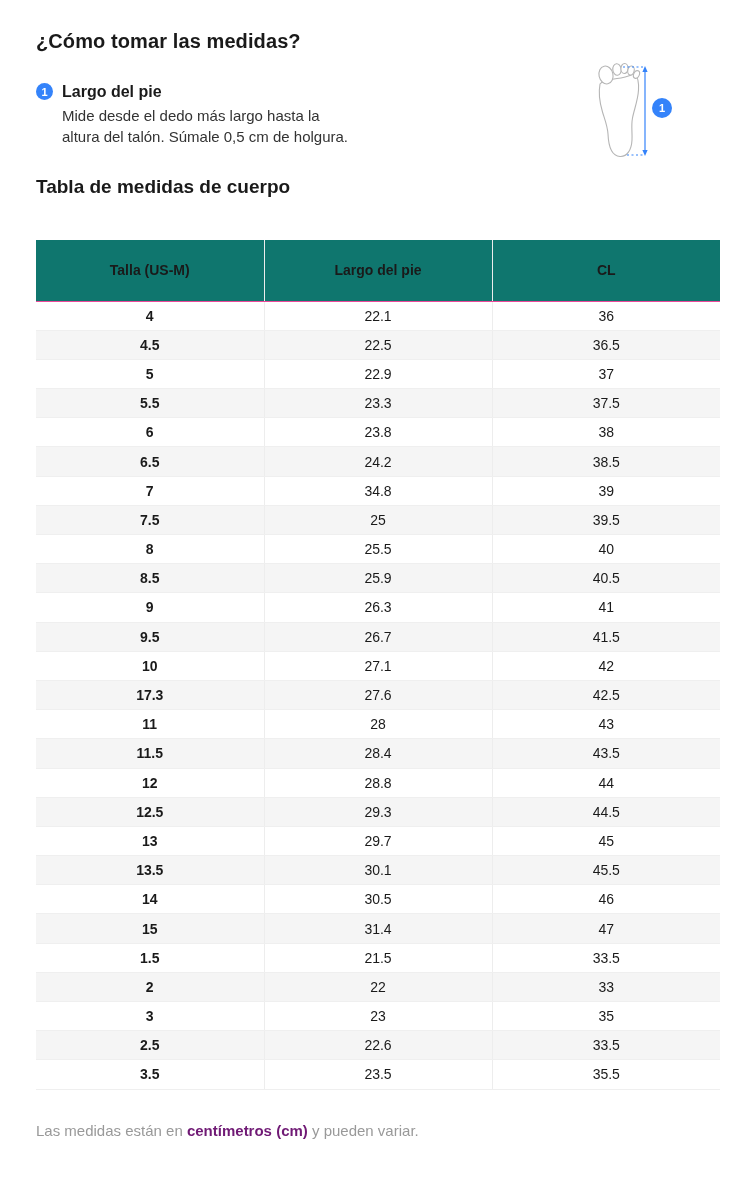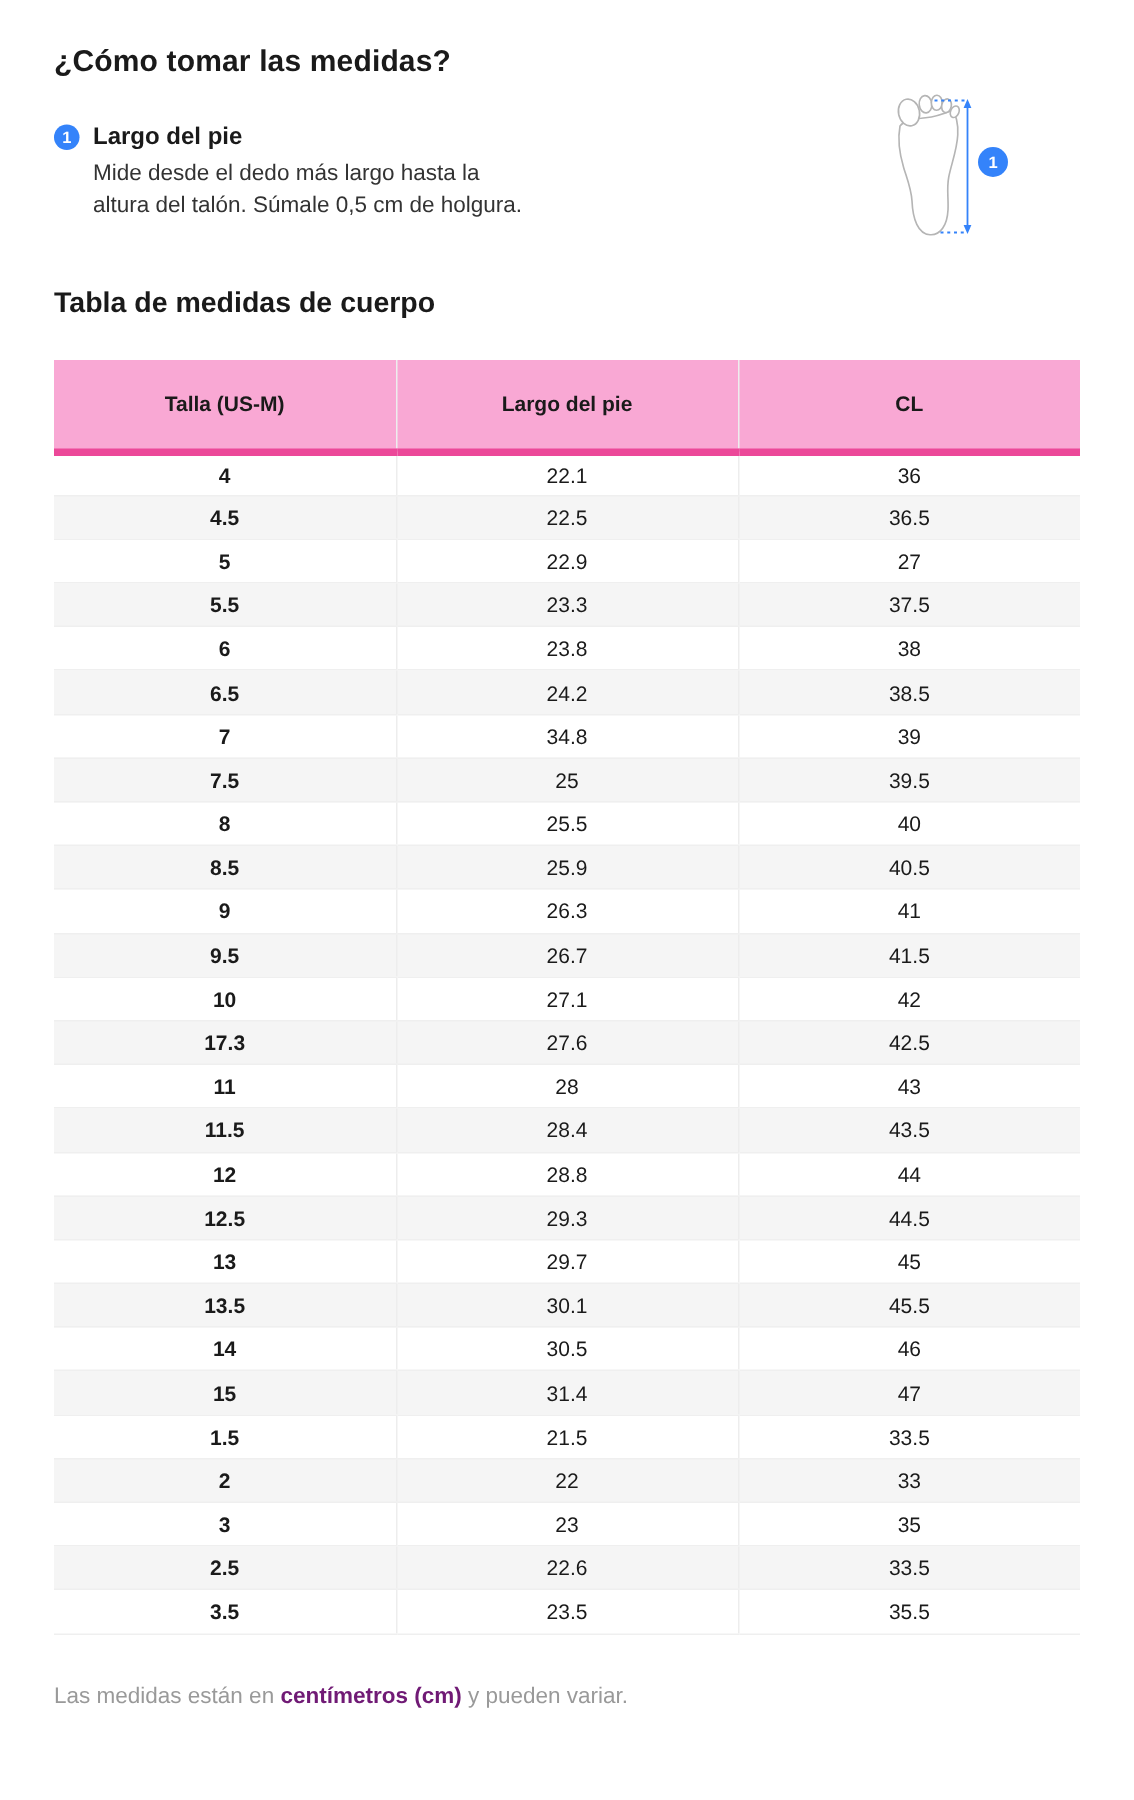--- a/index.html
+++ b/index.html
@@ -20,32 +20,32 @@
   .step-badge {
     flex:0 0 auto; width:17px; height:17px; margin-top:1px;
     border-radius:50%; background:#3483fa; color:#fff;
     display:flex; align-items:center; justify-content:center;
     font-size:11px; font-weight:700;
   }
   .step-label { font-size:16px; font-weight:700; color:#1a1a1a; line-height:19px; margin-bottom:4px; }
   .step-desc { font-size:15px; color:#333333; line-height:21px; }
   .diagram { position:absolute; left:593px; top:60px; width:86px; height:100px; }
   .section-title {
-    position:absolute; left:36px; top:192px;
+    position:absolute; left:36px; top:176px;
     font-size:19px; font-weight:700; color:#1a1a1a;
   }
   .size-table {
     width:684px; margin-left:36px;
     border-collapse:collapse; table-layout:fixed;
     font-size:14px; color:#1a1a1a;
   }
   .size-table th {
-    height:61px; background:#f9a8d4; font-weight:700;
+    height:61px; background:#0f766e; font-weight:700;
     text-align:center; vertical-align:middle;
-    border-bottom:5px solid #ec4899;
+    border-bottom:1px solid #ec4899;
   }
   .size-table th + th, .size-table td + td { border-left:1px solid #ededed; }
   .size-table td {
     height:29.2px; text-align:center; vertical-align:middle;
     border-bottom:1px solid #efefef;
   }
   .size-table tbody tr:nth-child(even) { background:#f5f5f5; }
   .size-table td.col-size { font-weight:700; }
   .footer-note {
     margin:31px 0 0 36px; font-size:15px; color:#999999; line-height:20px;
@@ -118,21 +118,21 @@
         <td>36</td>
       </tr>
       <tr>
         <td class="col-size">4.5</td>
         <td>22.5</td>
         <td>36.5</td>
       </tr>
       <tr>
         <td class="col-size">5</td>
         <td>22.9</td>
-        <td>27</td>
+        <td>37</td>
       </tr>
       <tr>
         <td class="col-size">5.5</td>
         <td>23.3</td>
         <td>37.5</td>
       </tr>
       <tr>
         <td class="col-size">6</td>
         <td>23.8</td>
         <td>38</td>

